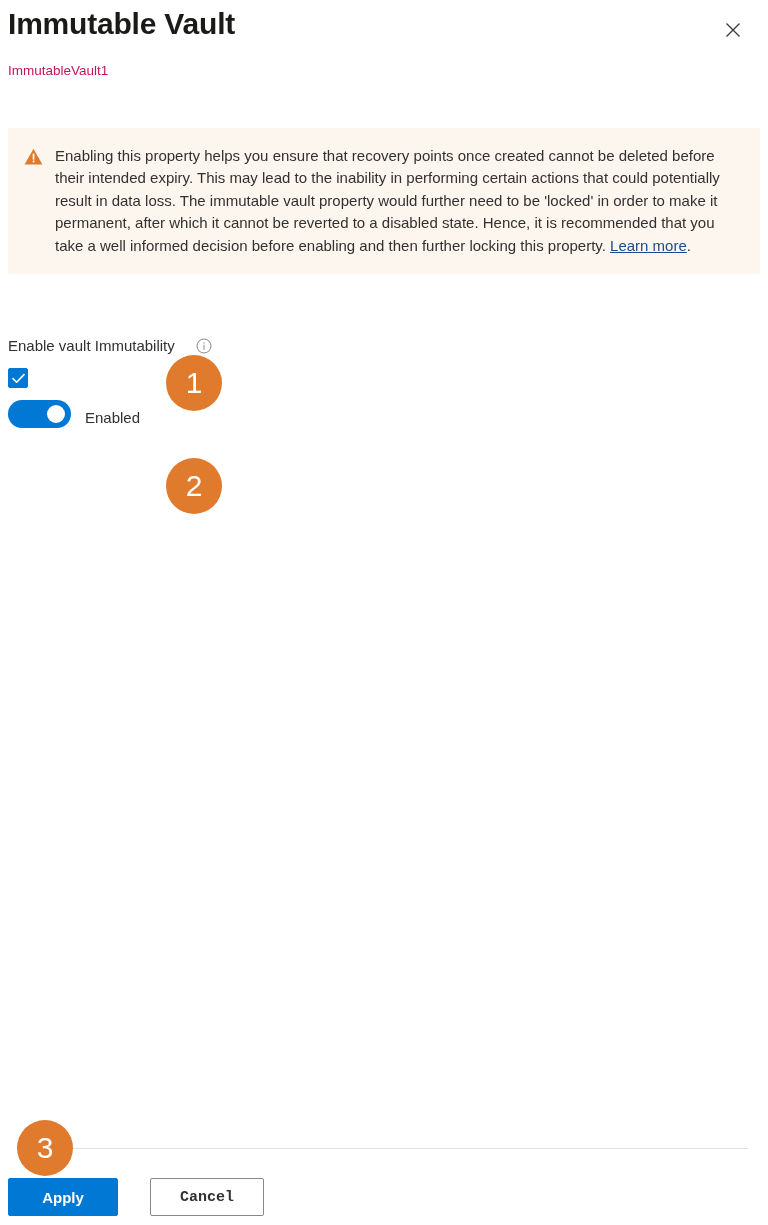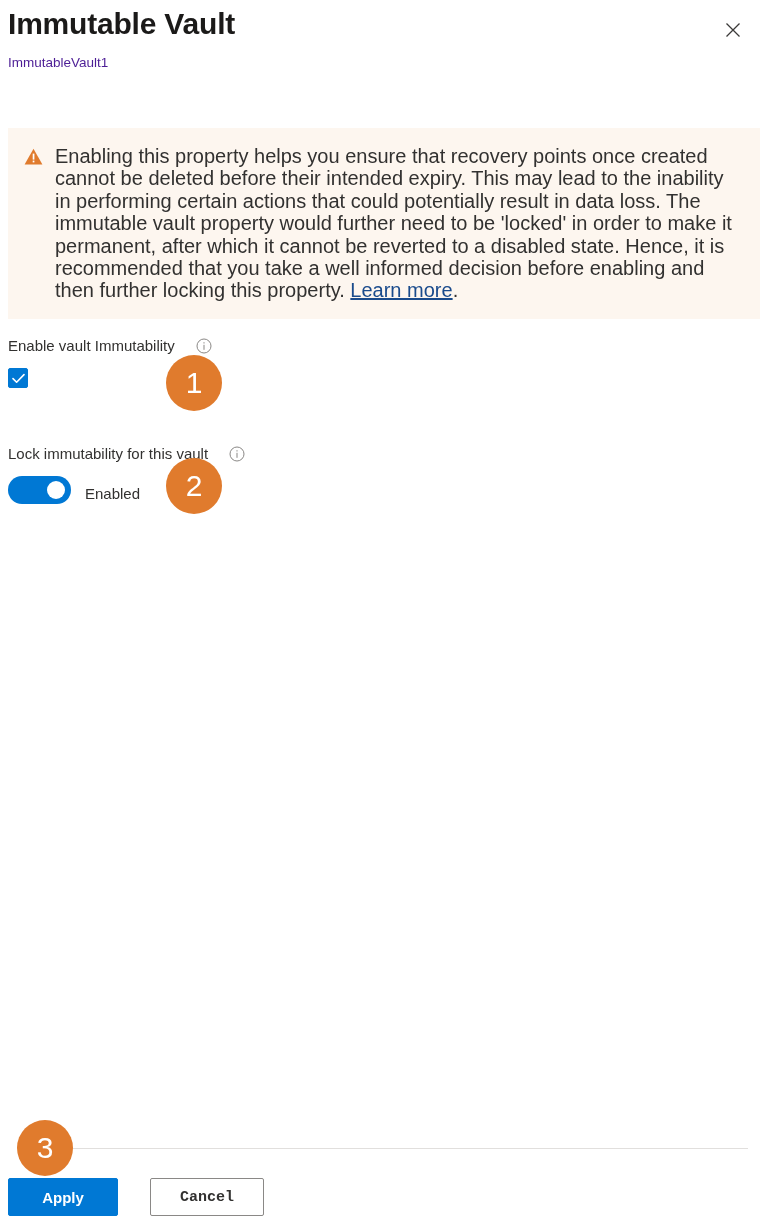--- a/index.html
+++ b/index.html
@@ -49,22 +49,22 @@
     align-items: center;
     justify-content: center;
     padding: 0;
     margin-right: 11px;
     margin-top: 6px;
   }
   .close-button svg { display: block; }
   .panel-subtitle {
     font-size: 13.5px;
     line-height: 18px;
-    color: #4c1d95;
-    margin-top: 8px;
+    color: #be185d;
+    margin-top: 16px;
     font-weight: 400;
   }
 
   
   .warning-banner {
     position: absolute;
     left: 8px;
     top: 128px;
     width: 752px;
     background: #fdf6ef;
@@ -72,21 +72,21 @@
     display: flex;
     align-items: flex-start;
     gap: 12px;
   }
   .warn-icon {
     flex: 0 0 auto;
     margin-top: 3px;
   }
   .warn-icon svg { display: block; }
   .warning-text {
-    font-size: 20px;
+    font-size: 15px;
     line-height: 22.4px;
     color: #323130;
     font-weight: 400;
   }
   .learn-more-link {
     color: #1a4b8c;
     text-decoration: underline;
     cursor: pointer;
   }
 
@@ -277,30 +277,20 @@
   <div class="checkbox-row">
     <span class="checkbox" role="checkbox" aria-checked="true">
       <span>
         <svg width="13" height="11" viewBox="0 0 13 11" aria-hidden="true">
           <path d="M1 5.6 L4.6 9.2 L12 1.6" stroke="#ffffff" stroke-width="1.6" fill="none" stroke-linecap="round" stroke-linejoin="round"></path>
         </svg>
       </span>
     </span>
   </div>
 
-  <div class="field-label-row lock-label-row">
-    <span class="field-label">Lock immutability for this vault</span>
-    <span class="info-icon">
-      <svg width="16" height="16" viewBox="0 0 16 16" aria-hidden="true">
-        <circle cx="8" cy="8" r="7" fill="none" stroke="#8a8886" stroke-width="1"></circle>
-        <rect x="7.5" y="6.8" width="1" height="5" fill="#8a8886"></rect>
-        <rect x="7.5" y="4.2" width="1" height="1.3" fill="#8a8886"></rect>
-      </svg>
-    </span>
-  </div>
 
   <div class="toggle-row">
     <span class="toggle" role="switch" aria-checked="true">
       <span class="toggle-knob"></span>
     </span>
     <span class="toggle-state-label">Enabled</span>
   </div>
 
 </div>
 

